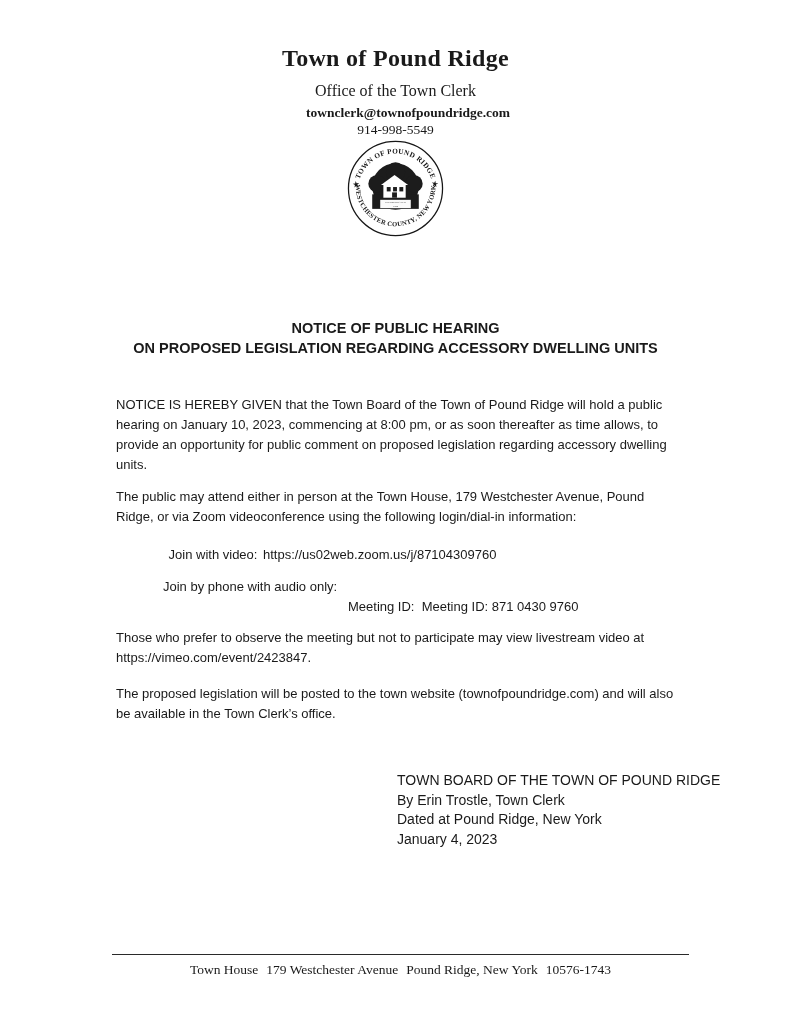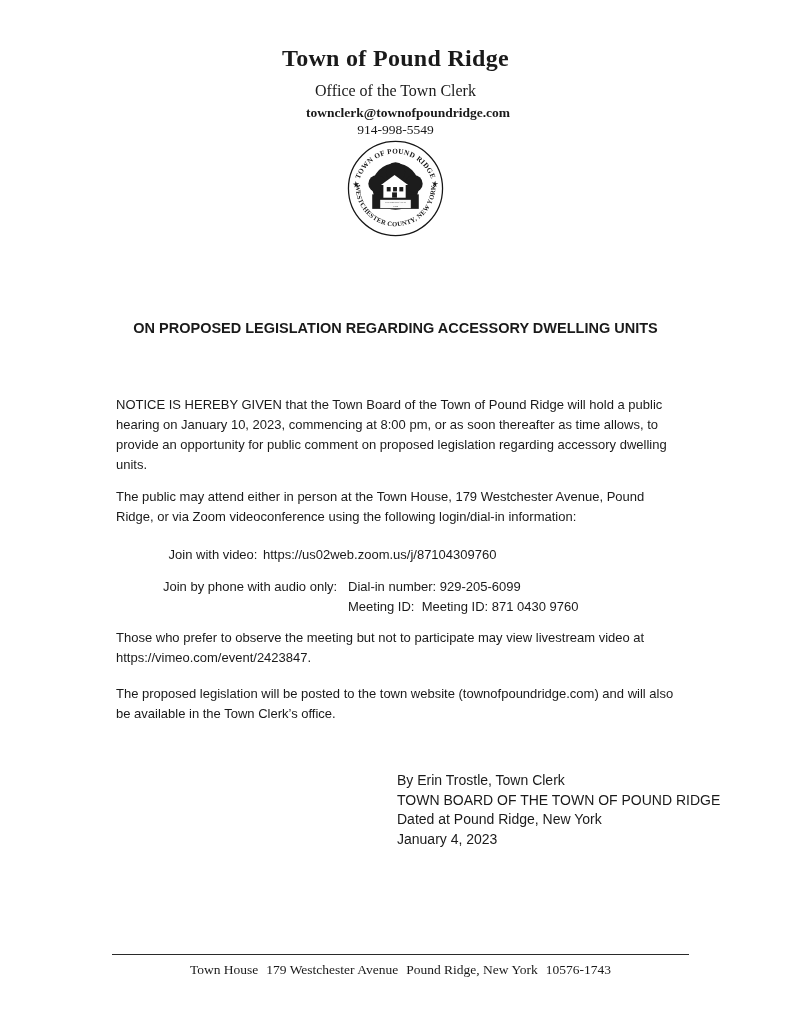--- a/index.html
+++ b/index.html
@@ -91,20 +91,21 @@
   .zoom-video-row {
     margin-top: 18px;
     display: flex;
     padding-left: 47px;
     text-align: center;
   }
   .zoom-phone-block { margin-top: 12px; }
   .zoom-row {
     display: flex;
     padding-left: 47px;
+    gap: 44px;
   }
   .zoom-label-video { flex: 0 0 100px; }
   .zoom-label-phone { flex: 0 0 185px; }
   .zoom-value { white-space: pre-wrap; }
   .zoom-row-indent2 { padding-left: 232px; }
 
   
   .signature {
     position: absolute;
     top: 771px;
@@ -169,49 +170,49 @@
         <rect x="46.5" y="54" width="5" height="5.5" fill="#1c1c1c"></rect>
 
         <rect x="34" y="61.5" width="32" height="9" fill="#fafafa" stroke="#1c1c1c" stroke-width="0.5"></rect>
         <text x="50" y="65.4" font-size="2.8" text-anchor="middle" fill="#1c1c1c" font-family="Liberation Serif, serif">INCORPORATED</text>
         <text x="50" y="69" font-size="2.8" text-anchor="middle" fill="#1c1c1c" font-family="Liberation Serif, serif">1788</text>
       </g>
     </svg>
   </div>
 
   <div class="notice-heading sans">
+    <div>NOTICE OF PUBLIC HEARING</div>
     <div>ON PROPOSED LEGISLATION REGARDING ACCESSORY DWELLING UNITS</div>
   </div>
 
   <div class="body-text sans">
     <p>NOTICE IS HEREBY GIVEN that the Town Board of the Town of Pound Ridge will hold a public hearing on January 10, 2023, commencing at 8:00 pm, or as soon thereafter as time allows, to provide an opportunity for public comment on proposed legislation regarding accessory dwelling units.</p>
     <p class="para2">The public may attend either in person at the Town House, 179 Westchester Avenue, Pound Ridge, or via Zoom videoconference using the following login/dial-in information:</p>
 
     <div class="zoom-video-row">
       <span class="zoom-label-video">Join with video:</span>
       <span class="zoom-value">https://us02web.zoom.us/j/87104309760</span>
     </div>
 
     <div class="zoom-phone-block">
       <div class="zoom-row">
         <span class="zoom-label-phone">Join by phone with audio only:</span>
-        <span class="zoom-value">Dial-in number: 929-205-6099</span>
       </div>
       <div class="zoom-row zoom-row-indent2">
         <span class="zoom-value">Meeting ID:  Meeting ID: 871 0430 9760</span>
       </div>
     </div>
 
     <p class="para3">Those who prefer to observe the meeting but not to participate may view livestream video at https://vimeo.com/event/2423847.</p>
     <p class="para4">The proposed legislation will be posted to the town website (townofpoundridge.com) and will also be available in the Town Clerk’s office.</p>
   </div>
 
   <div class="signature sans">
+    <div>TOWN BOARD OF THE TOWN OF POUND RIDGE</div>
     <div>By Erin Trostle, Town Clerk</div>
-    <div>TOWN BOARD OF THE TOWN OF POUND RIDGE</div>
     <div>Dated at Pound Ridge, New York</div>
     <div>January 4, 2023</div>
   </div>
 
   <div class="footer">
     <div class="footer-text serif">
       <span>Town House</span>
       <span>179 Westchester Avenue</span>
       <span>Pound Ridge, New York</span>
       <span>10576-1743</span>

